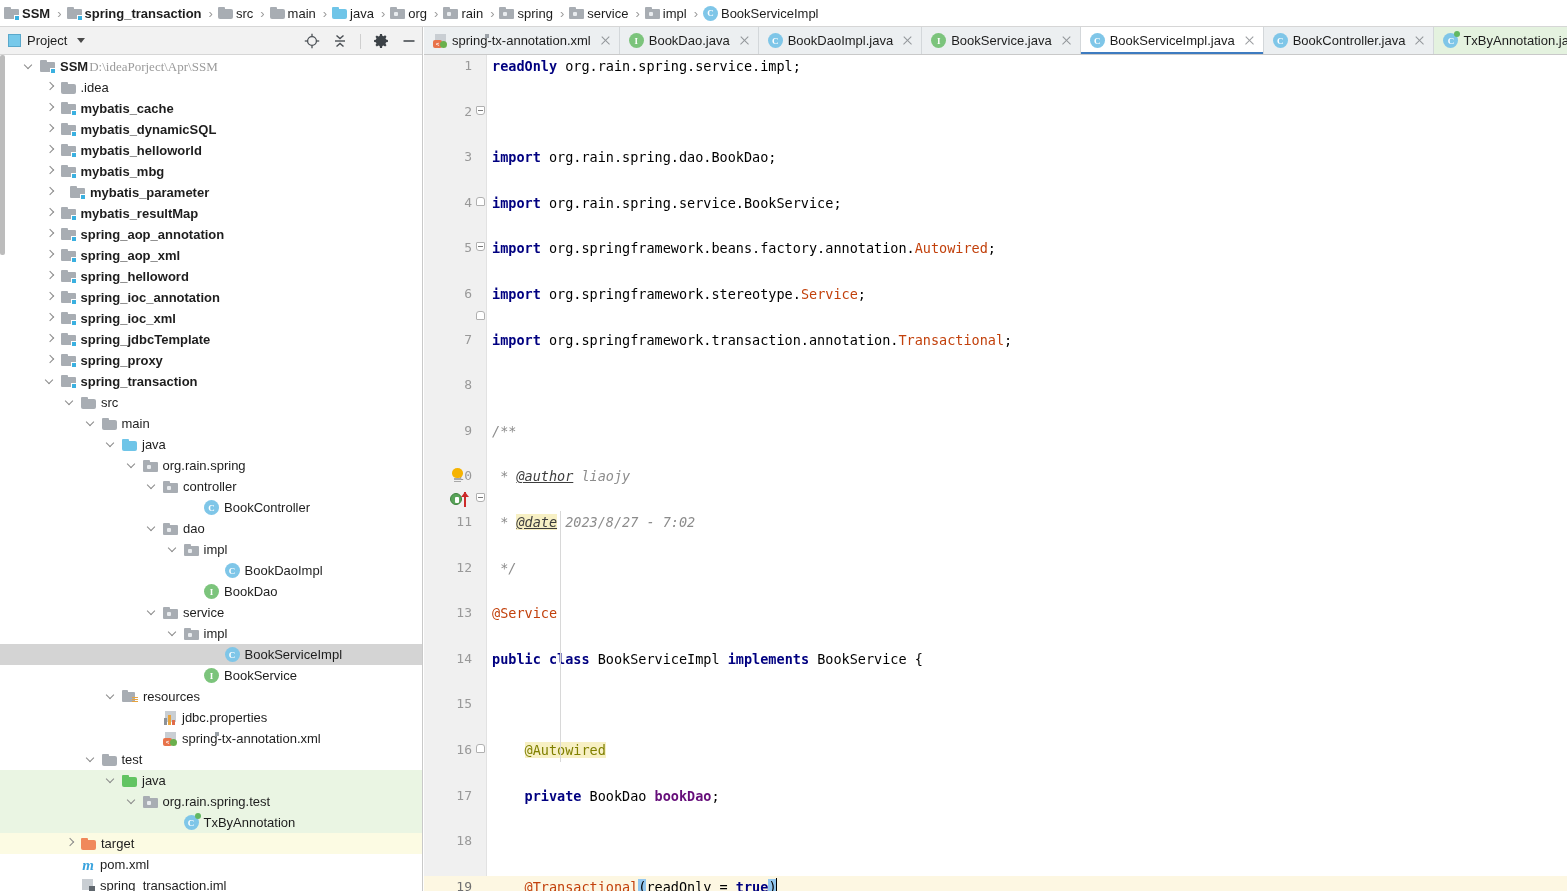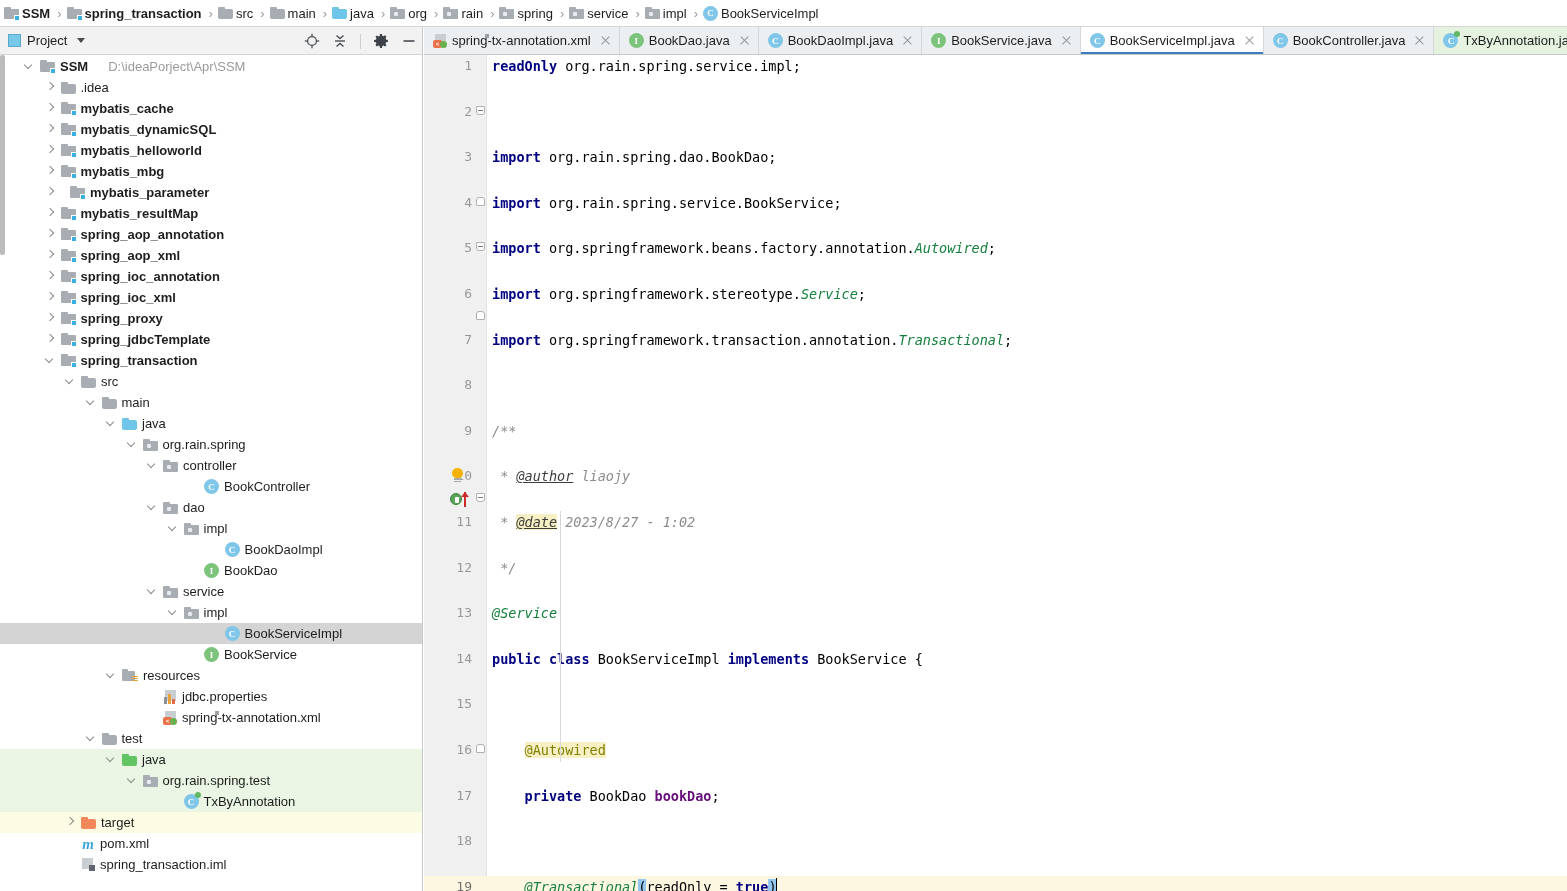--- a/index.html
+++ b/index.html
@@ -206,21 +206,21 @@
     content: ""; position: absolute; left: 2px; top: 1px;
     width: 5px; height: 5px;
     border-right: 1.6px solid #8a8a8a; border-bottom: 1.6px solid #8a8a8a;
     transform: rotate(-45deg);
   }
   .arrow.down::after {
     transform: rotate(45deg); left: 1px; top: 1px;
   }
   .tlabel { padding-left: 5px; }
   .tlabel.bold { font-weight: bold; }
-  .tpath { padding-left: 20px; color: #9b9b9b; font-weight: normal; }
+  .tpath { padding-left: 1px; color: #9b9b9b; font-weight: normal; font-family: Liberation Serif, serif; }
   .tree-scrollbar {
     position: absolute; left: 0px; top: 0px; width: 5px; height: 200px;
     background: #bcbcbc; border-radius: 2px;
   }
 
   
   .tabbar {
     position: absolute; left: 424px; top: 27px; width: 1143px; height: 28px;
     background: #eceff1;
     border-bottom: 1px solid #c9c9c9;
@@ -277,21 +277,21 @@
   .lnum {
     position: absolute; left: 0; top: 0; width: 48px; text-align: right;
     color: #999999; font-family: "DejaVu Sans Mono", monospace;
     font-size: 13px; line-height: 22.8px;
   }
   .line.caretline .lnum { color: #707070; }
   .ltext { position: absolute; left: 68px; top: 0; }
 
   
   .kw  { color: #000080; font-weight: bold; }
-  .anno{ color: #15803d; font-style: italic; }
+  .anno{ color: #c2410c; }
   .anno-hl { color: #808000; background: #f7f0c4; }
   .field { color: #660e7a; font-weight: bold; }
   .doc { color: #8c8c8c; font-style: italic; }
   .doctag { color: #3d3d3d; font-weight: normal; font-style: italic; text-decoration: underline; }
   .doctag.hl { background: #f7f0c4; }
   .paren-hl { background: #93c7ef; }
 
   .caret {
     display: inline-block; width: 1.5px; height: 17px; background: #000000;
     vertical-align: -3px; margin-left: -1px;
@@ -595,20 +595,31 @@
           </span>
         </div>
         <div class="trow">
           <span class="arrow" style="left: 44.5px;"></span>
           <span style="position: absolute; left: 60.5px; display: flex; align-items: center;">
             <span class="ico ico-module">
               <span class="ftab"></span>
               <span class="fbody"></span>
               <span class="badge"></span>
             </span>
+            <span class="tlabel bold">spring_helloword</span>
+          </span>
+        </div>
+        <div class="trow">
+          <span class="arrow" style="left: 44.5px;"></span>
+          <span style="position: absolute; left: 60.5px; display: flex; align-items: center;">
+            <span class="ico ico-module">
+              <span class="ftab"></span>
+              <span class="fbody"></span>
+              <span class="badge"></span>
+            </span>
             <span class="tlabel bold">spring_ioc_annotation</span>
           </span>
         </div>
         <div class="trow">
           <span class="arrow" style="left: 44.5px;"></span>
           <span style="position: absolute; left: 60.5px; display: flex; align-items: center;">
             <span class="ico ico-module">
               <span class="ftab"></span>
               <span class="fbody"></span>
               <span class="badge"></span>
@@ -617,32 +628,32 @@
           </span>
         </div>
         <div class="trow">
           <span class="arrow" style="left: 44.5px;"></span>
           <span style="position: absolute; left: 60.5px; display: flex; align-items: center;">
             <span class="ico ico-module">
               <span class="ftab"></span>
               <span class="fbody"></span>
               <span class="badge"></span>
             </span>
+            <span class="tlabel bold">spring_jdbcTemplate</span>
+          </span>
+        </div>
+        <div class="trow">
+          <span class="arrow" style="left: 44.5px;"></span>
+          <span style="position: absolute; left: 60.5px; display: flex; align-items: center;">
+            <span class="ico ico-module">
+              <span class="ftab"></span>
+              <span class="fbody"></span>
+              <span class="badge"></span>
+            </span>
             <span class="tlabel bold">spring_proxy</span>
-          </span>
-        </div>
-        <div class="trow">
-          <span class="arrow" style="left: 44.5px;"></span>
-          <span style="position: absolute; left: 60.5px; display: flex; align-items: center;">
-            <span class="ico ico-module">
-              <span class="ftab"></span>
-              <span class="fbody"></span>
-              <span class="badge"></span>
-            </span>
-            <span class="tlabel bold">spring_jdbcTemplate</span>
           </span>
         </div>
         <div class="trow">
           <span class="arrow down" style="left: 44.5px;"></span>
           <span style="position: absolute; left: 60.5px; display: flex; align-items: center;">
             <span class="ico ico-module">
               <span class="ftab"></span>
               <span class="fbody"></span>
               <span class="badge"></span>
             </span>
@@ -948,21 +959,21 @@
         <div class="line" style="top: 0px;"><span class="lnum">1</span><span class="ltext"><span class="kw">readOnly</span> org.rain.spring.service.impl;</span></div>
         <div class="line" style="top: 22.8px;"><span class="lnum">2</span><span class="ltext"></span></div>
         <div class="line" style="top: 45.6px;"><span class="lnum">3</span><span class="ltext"><span class="kw">import</span> org.rain.spring.dao.BookDao;</span></div>
         <div class="line" style="top: 68.4px;"><span class="lnum">4</span><span class="ltext"><span class="kw">import</span> org.rain.spring.service.BookService;</span></div>
         <div class="line" style="top: 91.2px;"><span class="lnum">5</span><span class="ltext"><span class="kw">import</span> org.springframework.beans.factory.annotation.<span class="anno">Autowired</span>;</span></div>
         <div class="line" style="top: 114px;"><span class="lnum">6</span><span class="ltext"><span class="kw">import</span> org.springframework.stereotype.<span class="anno">Service</span>;</span></div>
         <div class="line" style="top: 136.8px;"><span class="lnum">7</span><span class="ltext"><span class="kw">import</span> org.springframework.transaction.annotation.<span class="anno">Transactional</span>;</span></div>
         <div class="line" style="top: 159.6px;"><span class="lnum">8</span><span class="ltext"></span></div>
         <div class="line" style="top: 182.4px;"><span class="lnum">9</span><span class="ltext"><span class="doc">/**</span></span></div>
         <div class="line" style="top: 205.2px;"><span class="lnum">10</span><span class="ltext"><span class="doc"> * </span><span class="doctag">@author</span><span class="doc"> liaojy</span></span></div>
-        <div class="line" style="top: 228px;"><span class="lnum">11</span><span class="ltext"><span class="doc"> * </span><span class="doctag hl">@date</span><span class="doc"> 2023/8/27 - 1:02</span></span></div>
+        <div class="line" style="top: 228px;"><span class="lnum">11</span><span class="ltext"><span class="doc"> * </span><span class="doctag hl">@date</span><span class="doc"> 2023/8/27 - 7:02</span></span></div>
         <div class="line" style="top: 250.8px;"><span class="lnum">12</span><span class="ltext"><span class="doc"> */</span></span></div>
         <div class="line" style="top: 273.6px;"><span class="lnum">13</span><span class="ltext"><span class="anno">@Service</span></span></div>
         <div class="line" style="top: 296.4px;"><span class="lnum">14</span><span class="ltext"><span class="kw">public</span> <span class="kw">class</span> BookServiceImpl <span class="kw">implements</span> BookService {</span></div>
         <div class="line" style="top: 319.2px;"><span class="lnum">15</span><span class="ltext"></span></div>
         <div class="line" style="top: 342px;"><span class="lnum">16</span><span class="ltext">    <span class="anno-hl">@Autowired</span></span></div>
         <div class="line" style="top: 364.8px;"><span class="lnum">17</span><span class="ltext">    <span class="kw">private</span> BookDao <span class="field">bookDao</span>;</span></div>
         <div class="line" style="top: 387.6px;"><span class="lnum">18</span><span class="ltext"></span></div>
         <div class="line caretline" style="top: 410.4px;"><span class="lnum">19</span><span class="ltext">    <span class="anno">@Transactional</span><span class="paren-hl">(</span>readOnly = <span class="kw">true</span><span class="paren-hl">)</span><span class="caret"></span></span></div>
         <div class="fold top" style="top: 45.6px;">
           <span class="fbox"></span>

